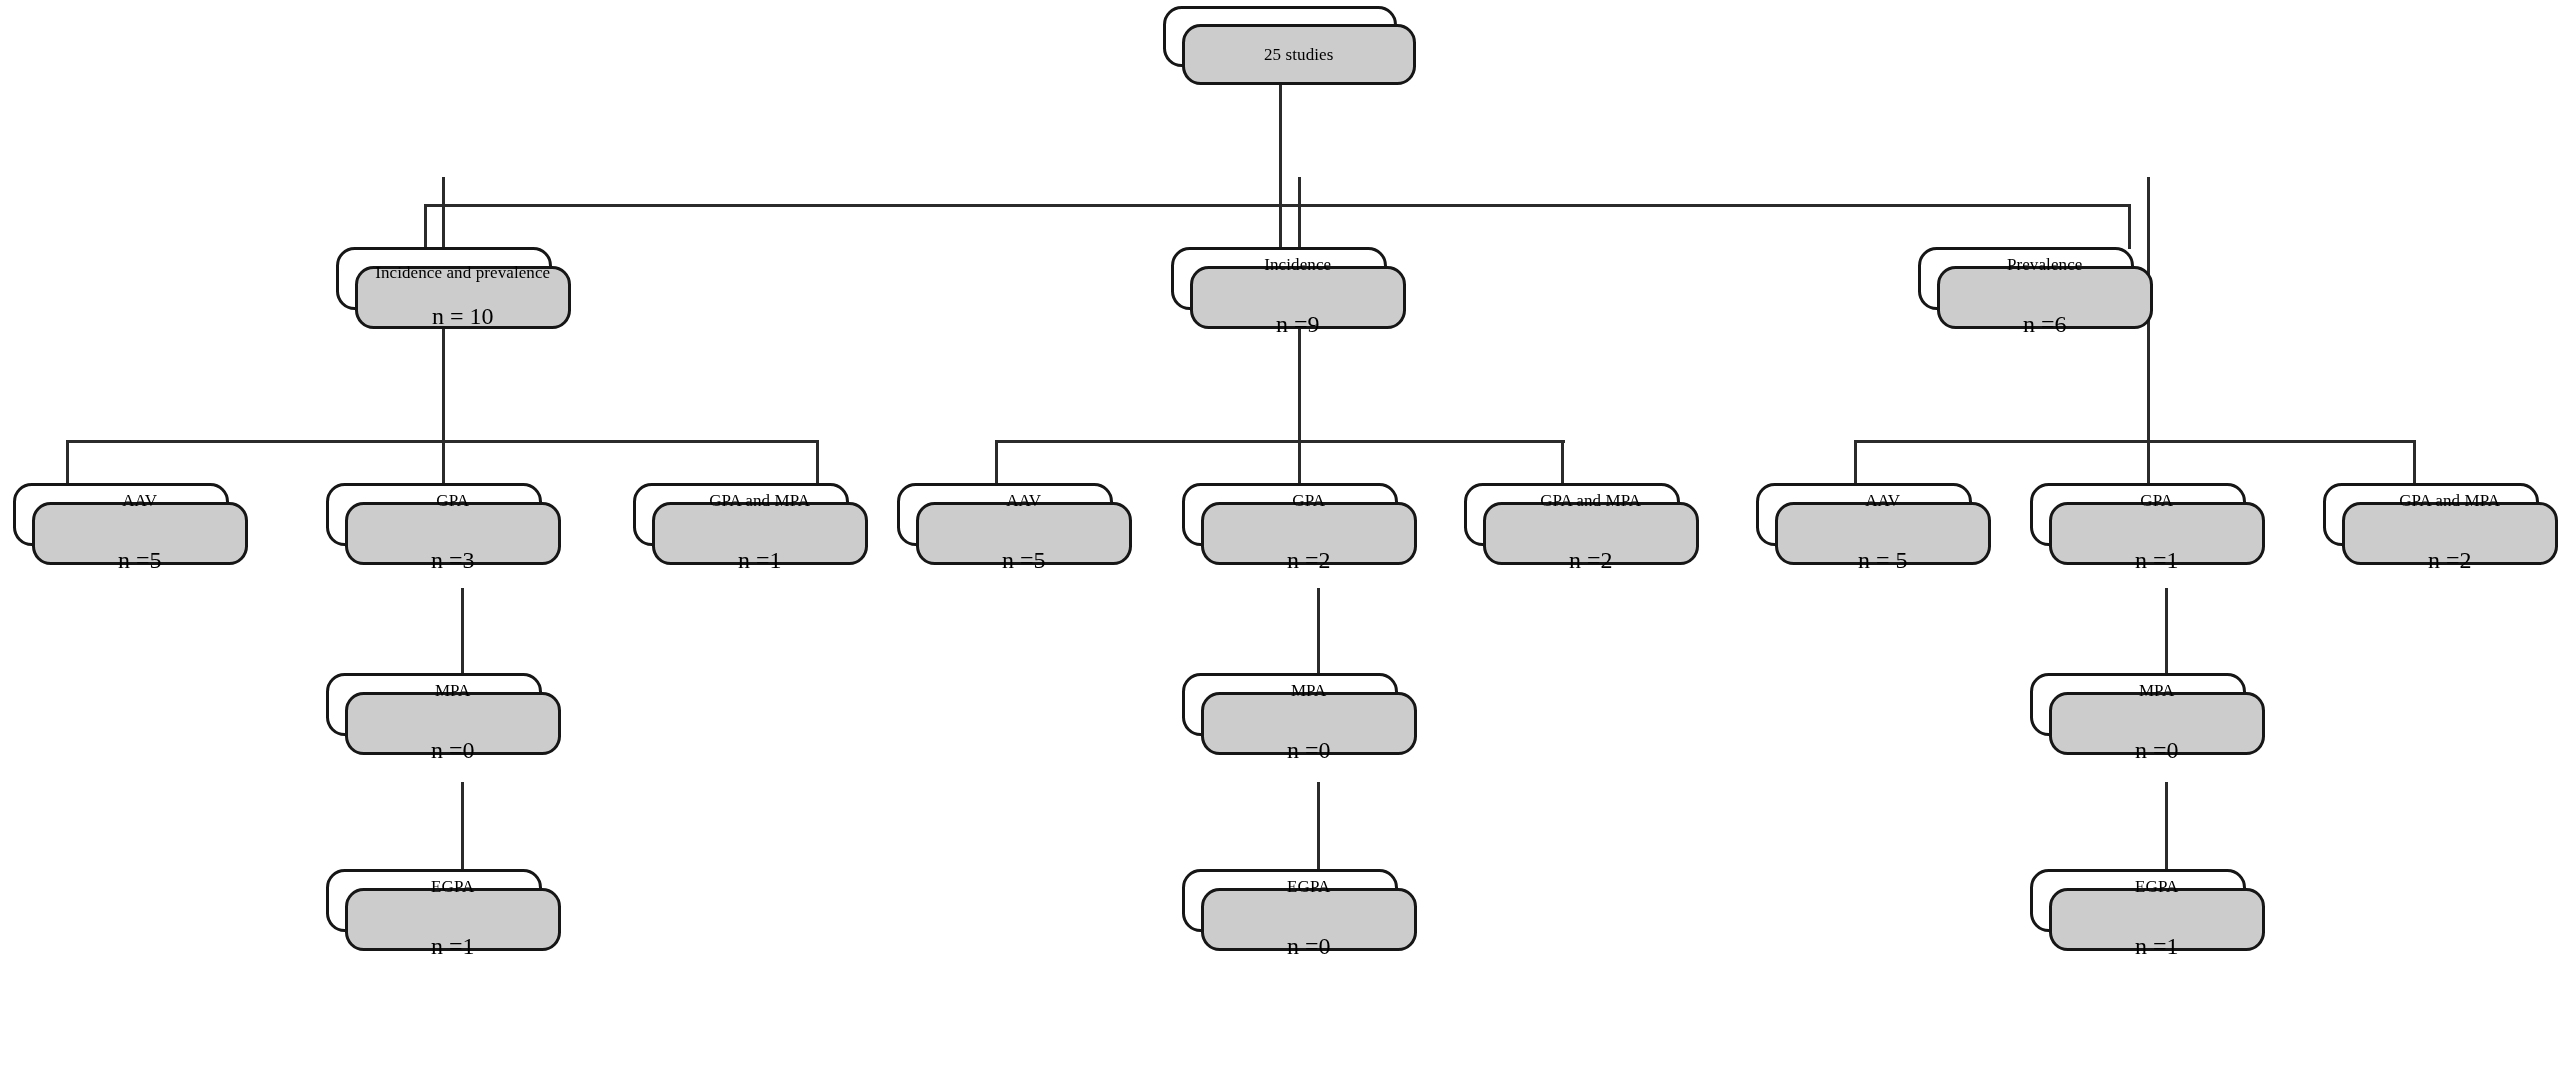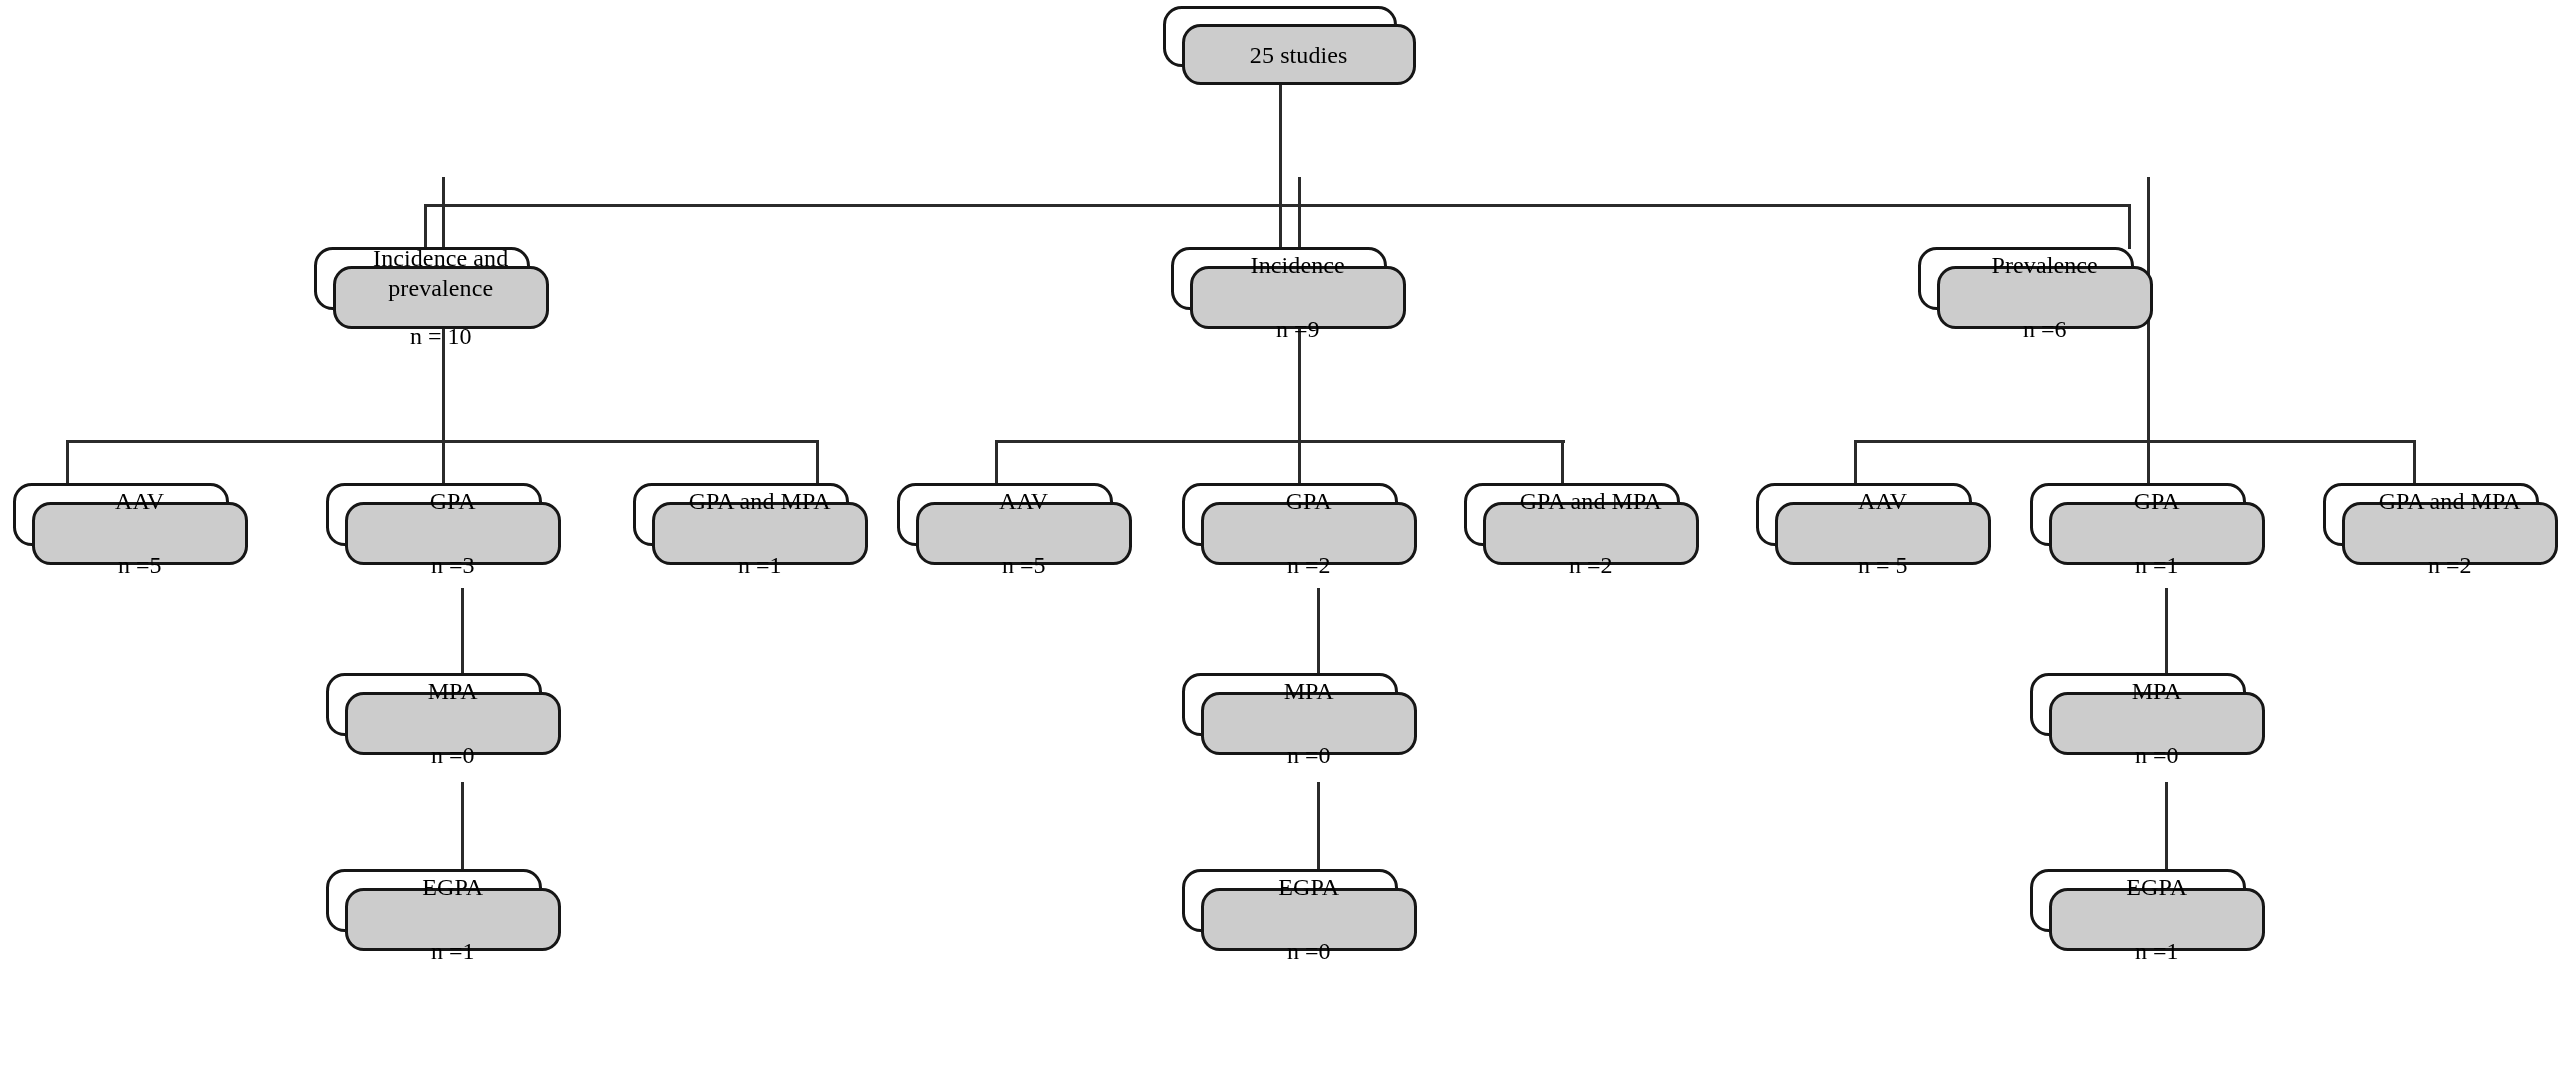--- a/index.html
+++ b/index.html
@@ -48,21 +48,21 @@
     flex-direction: column;
     align-items: center;
     justify-content: center;
     text-align: center;
     color: #000000;
     line-height: 1.28;
   }
   .node .lbl {
     display: block;
     padding: 0 7.2px;
-    font-size: 24px;
+    font-size: 17px;
     letter-spacing: 0.1px;
   }
   .node .cnt {
     display: block;
     font-size: 24px;
     margin-top: 17px;
   }
   .node.one-line .cnt { margin-top: 33px; }
 
   
@@ -115,21 +115,21 @@
   <div class="vline" style="left:2165px; top:782px; height:88px;"></div>
 
   <div class="node title-only" style="left:1163px; top:5.8px; width:234px; height:61px;">
     <div class="card-back"></div>
     <div class="card-front">
       <span class="lbl">25 studies</span>
 
     </div>
   </div>
 
-  <div class="node" style="left:314px; top:247px; width:216px; height:63px;">
+  <div class="node" style="left:336px; top:247px; width:216px; height:63px;">
     <div class="card-back"></div>
     <div class="card-front">
       <span class="lbl">Incidence and prevalence</span>
       <span class="cnt">n = 10</span>
     </div>
   </div>
 
   <div class="node one-line" style="left:1171px; top:247px; width:216px; height:63px;">
     <div class="card-back"></div>
     <div class="card-front">

